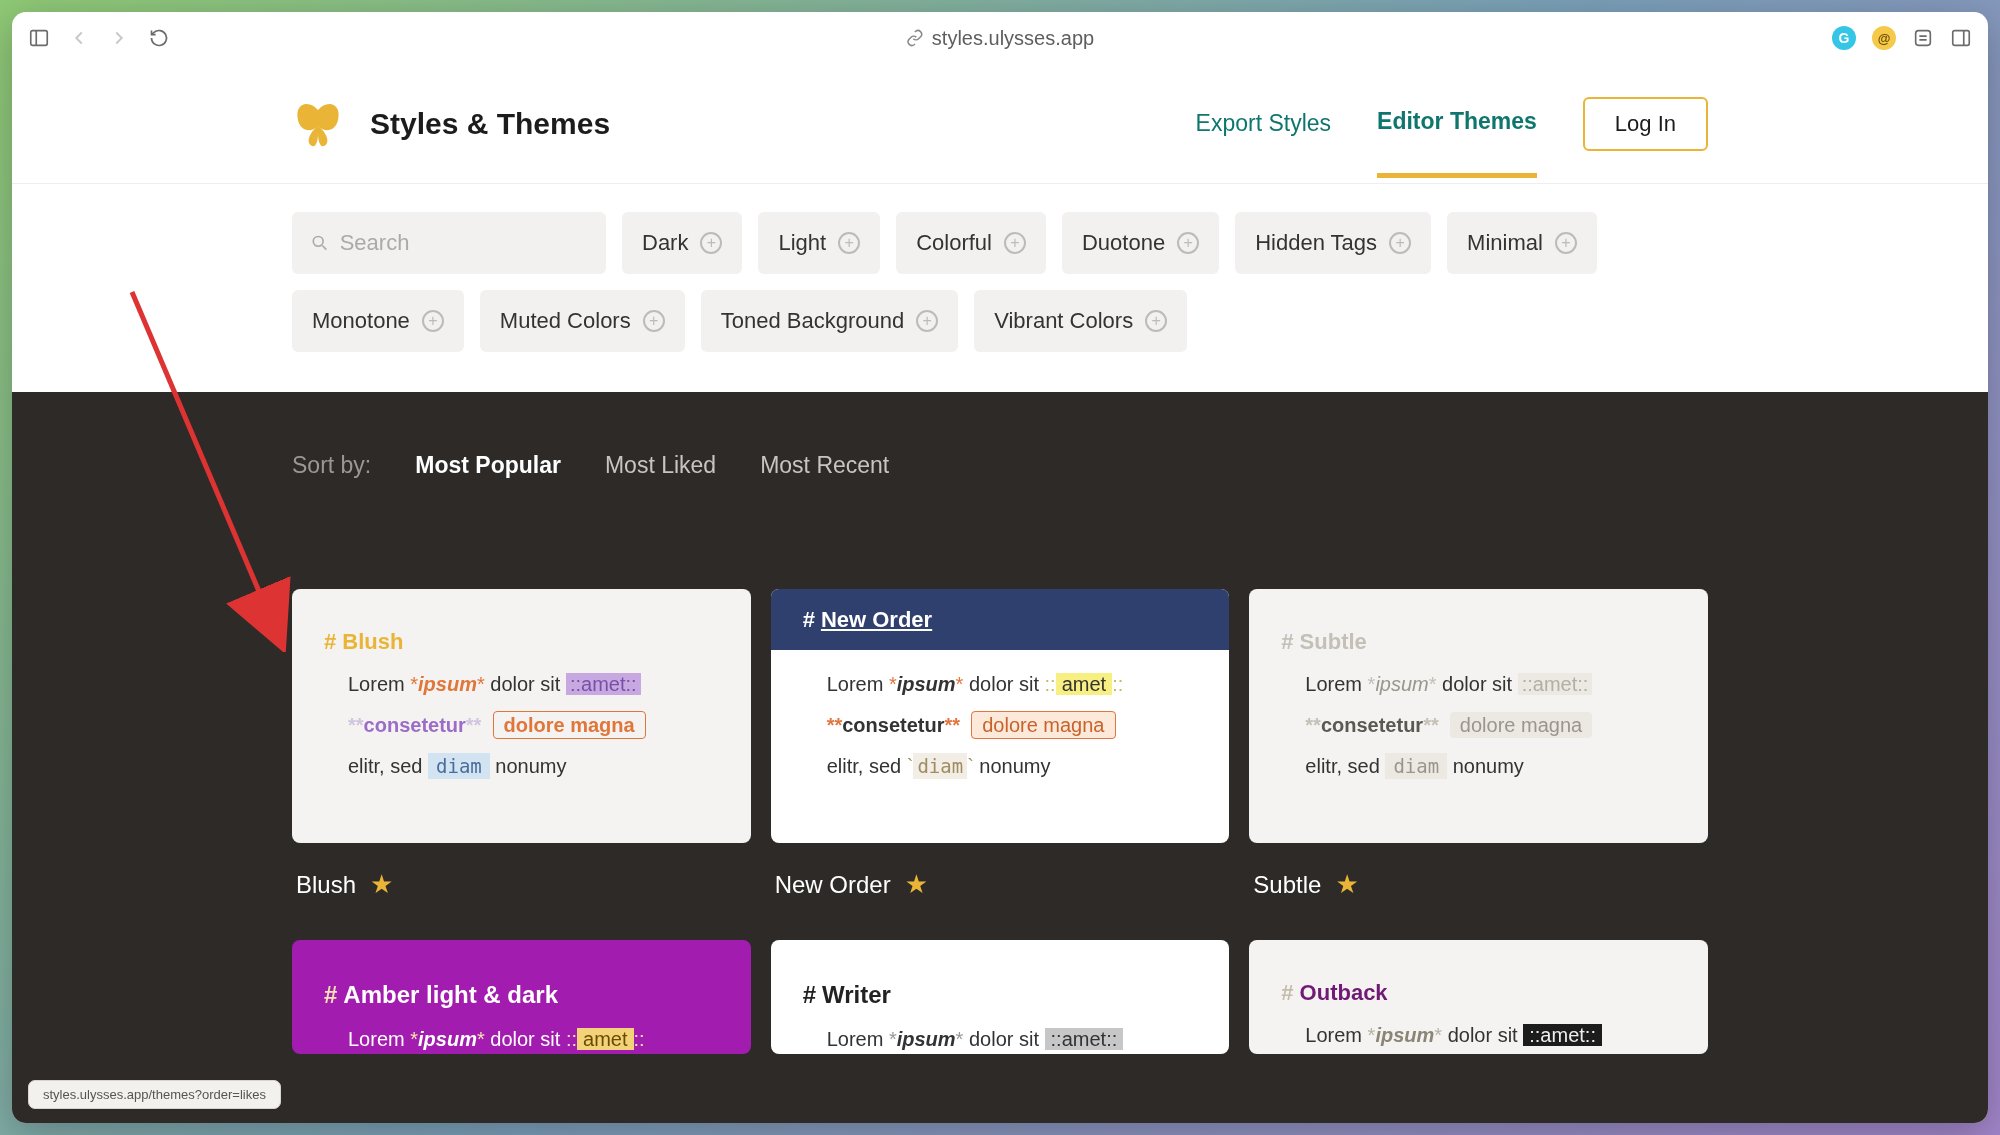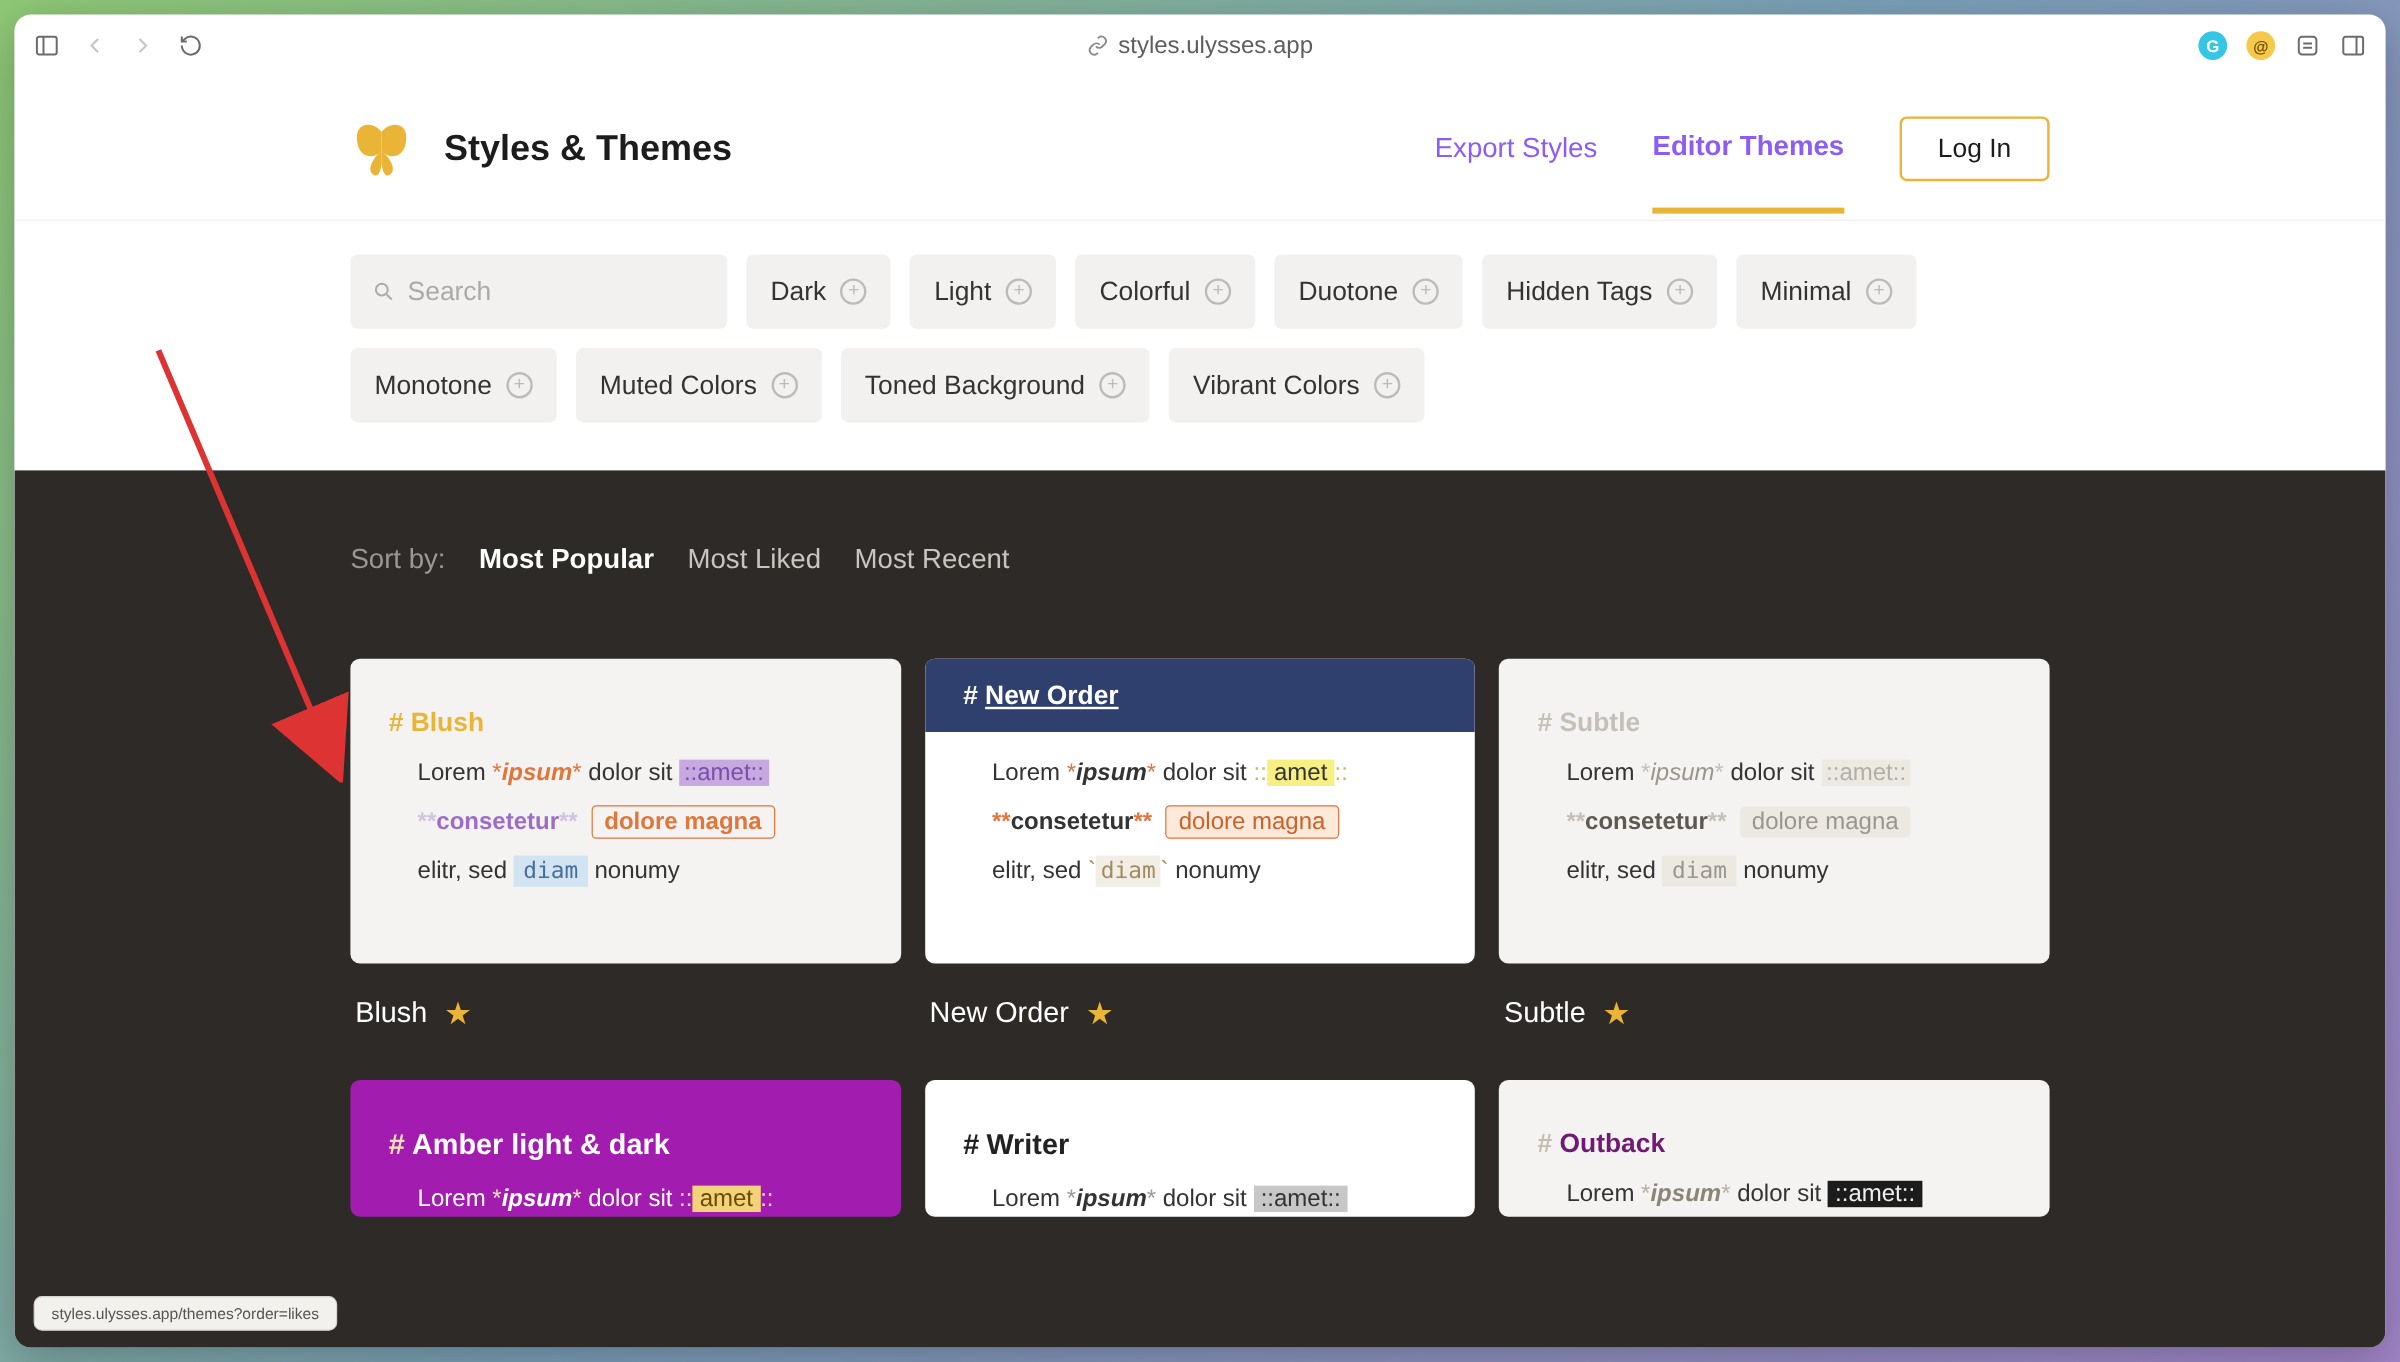--- a/index.html
+++ b/index.html
@@ -42,21 +42,21 @@
   height: 120px;
   display:flex;
   align-items:center;
   padding: 0 280px 0 280px;
   border-bottom: 1px solid #eee;
 }
 .logo { display:flex; align-items:center; gap:26px; }
 .butterfly { width:52px; height:48px; }
 .site-title { font-size: 30px; font-weight: 600; color:#1c1c1c; }
 .site-nav { margin-left:auto; display:flex; align-items:center; gap:46px; font-size:23px; }
-.nav-link { color:#8b5cf6; cursor:pointer; padding-bottom: 38px; margin-bottom: -38px; }
+.nav-link { color:#0f766e; cursor:pointer; padding-bottom: 38px; margin-bottom: -38px; }
 .nav-link.active { font-weight: 700; border-bottom: 5px solid #eab436; }
 .login-btn { border: 2px solid #eab436; border-radius: 6px; padding: 12px 30px; font-size: 22px; color:#1c1c1c; font-weight: 500; cursor:pointer; }
 
 .filters {
   padding: 28px 280px 40px 280px;
   display:flex;
   flex-wrap: wrap;
   gap: 16px;
   align-items:center;
 }
@@ -88,21 +88,21 @@
 }
 .plus-icon {
   width: 22px; height:22px; border-radius:50%; border:2px solid #bbb; display:flex; align-items:center; justify-content:center; color:#bbb; font-size:16px; line-height:1;
 }
 
 .dark-section {
   background: #2d2a28;
   padding: 60px 280px 0 280px;
   min-height: 900px;
 }
-.sort-row { display:flex; align-items:flex-start; gap: 28px; font-size: 23px; margin-bottom: 70px;}
+.sort-row { display:flex; align-items:flex-start; gap: 44px; font-size: 23px; margin-bottom: 110px;}
 .sort-label { color: #9b9894; }
 .sort-opt { color:#c8c5c0; cursor:pointer; }
 .sort-opt.active { color:#fff; font-weight: 700; }
 
 .grid { display:grid; grid-template-columns: repeat(3, 1fr); gap: 30px 20px; }
 .card {
   border-radius: 8px;
   overflow: hidden;
 }
 .preview {

